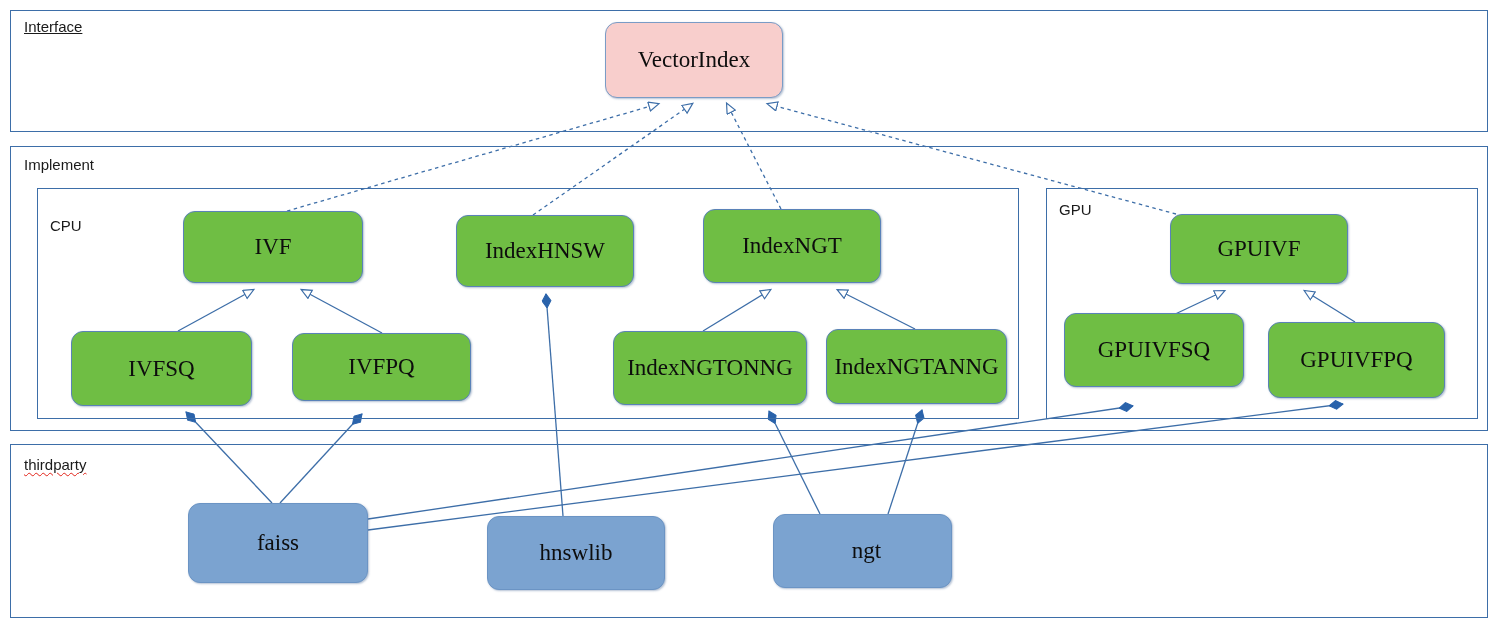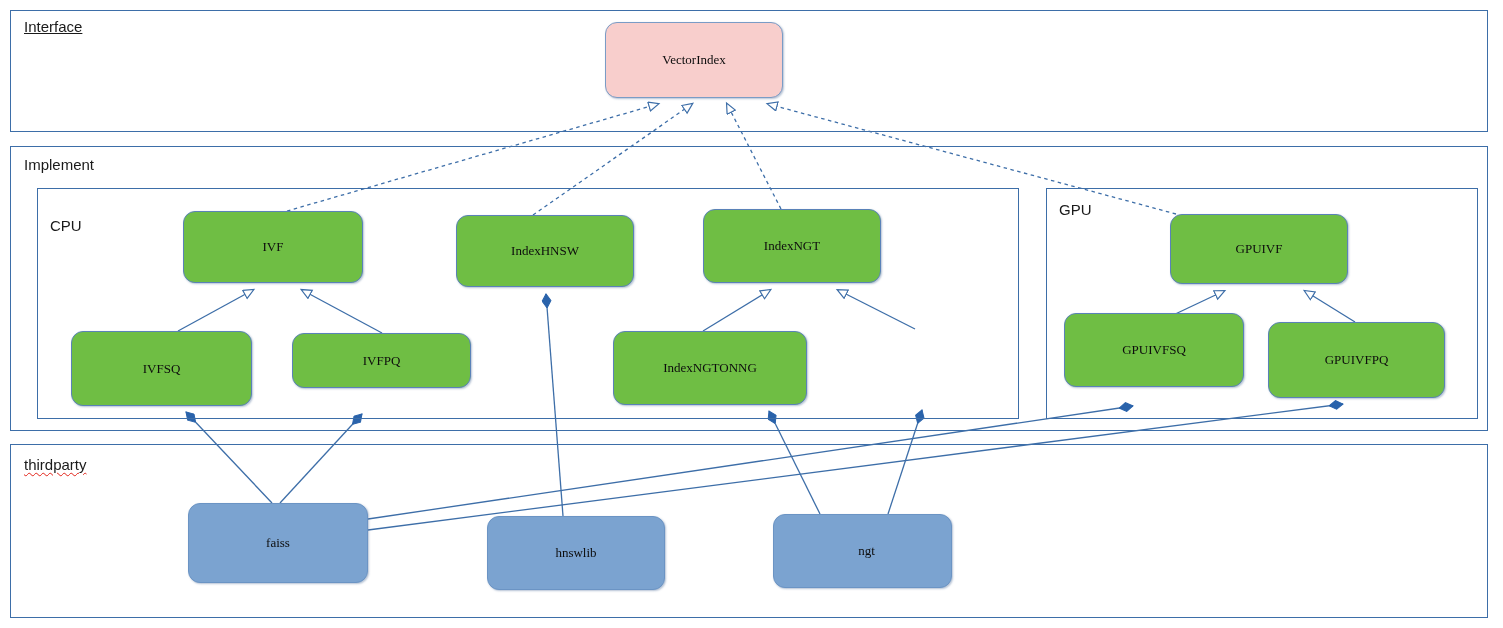--- a/index.html
+++ b/index.html
@@ -4,21 +4,21 @@
 <style>
   html,body{margin:0;padding:0;background:#ffffff;}
   body{font-family:"Liberation Sans",sans-serif;}
   #stage{position:relative;width:1503px;height:628px;background:#ffffff;overflow:hidden;}
   #edges{position:absolute;left:0;top:0;width:1503px;height:628px;pointer-events:none;}
   .panel{position:absolute;border:1.4px solid #3d6ea8;background:transparent;box-sizing:border-box;}
   .panel-label{position:absolute;font-family:"Liberation Sans",sans-serif;font-size:15px;color:#1a1a1a;white-space:nowrap;}
   .spell{ text-decoration:underline; text-decoration-style:wavy; text-decoration-color:#e2241a; text-decoration-thickness:1px; text-underline-offset:2px;}
   .node{position:absolute;box-sizing:border-box;border-radius:12px;border:1.2px solid #5a82b8;
         display:flex;align-items:center;justify-content:center;
-        font-family:"Liberation Serif",serif;font-size:13px;color:#0d0d0d;text-align:left;
+        font-family:"Liberation Serif",serif;font-size:23px;color:#0d0d0d;text-align:left;
         box-shadow:1px 1px 2px rgba(90,120,160,.45);}
   .node.iface{background:#f8cecc;border-color:#7a9cc6;}
   .node.impl{background:#6fbe44;border-color:#5a82b8;}
   .node.third{background:#7ba3d0;border-color:#6b94c4;}
 </style>
 </head>
 <body>
 
 <div id="stage">
 
@@ -76,21 +76,22 @@
 
   <div class="panel" style="left:10px;top:444px;width:1478px;height:174px;"></div>
   <div class="panel-label spell" style="left:24px;top:456px;">thirdparty</div>
 
   <div class="node iface" style="left:605px;top:22px;width:178px;height:76px;">VectorIndex</div>
   <div class="node impl" style="left:456px;top:215px;width:178px;height:72px;">IndexHNSW</div>
   <div class="node impl" style="left:183px;top:211px;width:180px;height:72px;">IVF</div>
   <div class="node impl" style="left:703px;top:209px;width:178px;height:74px;">IndexNGT</div>
   <div class="node impl" style="left:1170px;top:214px;width:178px;height:70px;">GPUIVF</div>
   <div class="node impl" style="left:71px;top:331px;width:181px;height:75px;">IVFSQ</div>
-  <div class="node impl" style="left:292px;top:333px;width:179px;height:55px;">IVFPQ</div>
+  <div class="node impl" style="left:292px;top:333px;width:179px;height:68px;">IVFPQ</div>
   <div class="node impl" style="left:613px;top:331px;width:194px;height:74px;">IndexNGTONNG</div>
+  <div class="node impl" style="left:826px;top:329px;width:181px;height:75px;">IndexNGTANNG</div>
   <div class="node impl" style="left:1064px;top:313px;width:180px;height:74px;">GPUIVFSQ</div>
   <div class="node impl" style="left:1268px;top:322px;width:177px;height:76px;">GPUIVFPQ</div>
   <div class="node third" style="left:188px;top:503px;width:180px;height:80px;">faiss</div>
   <div class="node third" style="left:487px;top:516px;width:178px;height:74px;">hnswlib</div>
   <div class="node third" style="left:773px;top:514px;width:179px;height:74px;padding-left:8px;">ngt</div>
 
 </div>
 
 </body></html>

